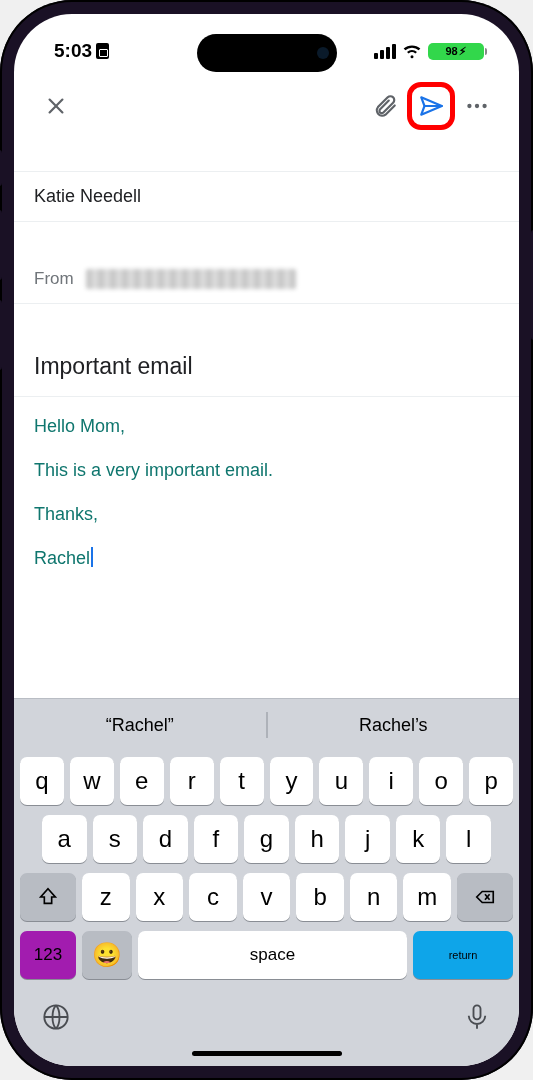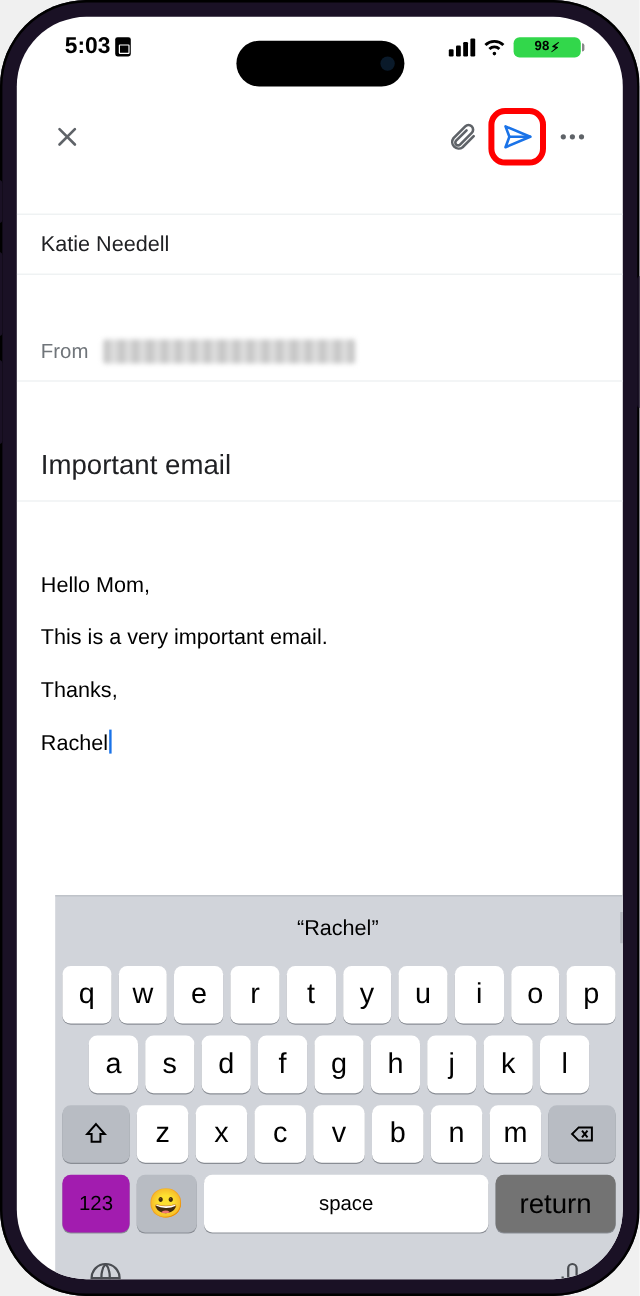--- a/index.html
+++ b/index.html
@@ -3,21 +3,21 @@
 <meta charset="utf-8">
 <style>
   * { box-sizing: border-box; margin: 0; padding: 0; font-family: -apple-system, BlinkMacSystemFont, "Segoe UI", Helvetica, Arial, sans-serif; }
   body { background: #f0f0f0; display: flex; justify-content: center; align-items: flex-start; }
   .device {
     width: 533px; height: 1080px; background: #1a1125; border-radius: 72px; padding: 14px; position: relative;
     box-shadow: 0 0 0 2px #000 inset;
   }
   .screen {
     width: 100%; height: 100%; background: #fff; border-radius: 58px; overflow: hidden; position: relative;
-    display: flex; flex-direction: column; gap: 40px;
+    display: flex; flex-direction: column;
   }
   .island {
     position: absolute; top: 20px; left: 50%; transform: translateX(-50%);
     width: 140px; height: 38px; background: #000; border-radius: 20px; z-index: 10;
     display:flex; align-items:center; justify-content:flex-end; padding-right:8px;
   }
   .island-cam { width:12px; height:12px; border-radius:50%; background:#0a1a2a; }
   .side-btn { position:absolute; background:#1a1125; border-radius:3px; }
   .vol-up { left:-4px; top:210px; width:6px; height:70px; }
   .vol-dn { left:-4px; top:300px; width:6px; height:70px; }
@@ -51,53 +51,53 @@
   .tb-btn { width:44px; height:44px; display:flex; align-items:center; justify-content:center; color:#5f6368; }
   .tb-btn svg { width:26px; height:26px; }
   .close-x svg { width:22px; height:22px; stroke:#5f6368; }
   .highlight-ring {
     border: 5px solid #ff0000; border-radius: 14px; padding:0;
     width:48px; height:48px; display:flex; align-items:center; justify-content:center;
   }
   .highlight-ring .send-icn { color:#1a73e8; }
 
   
-  .field { padding: 14px 20px; font-size:18px; color:#202124; border-bottom:1px solid #eceff1; }
+  .field { padding: 14px 20px; font-size:18px; color:#202124; border-bottom:1px solid #eceff1;margin-top:33px; }
   .field.to { border-top:1px solid #eceff1; }
   .from-row { display:flex; align-items:center; gap:12px; color:#202124; }
   .from-label { color:#70757a; font-size:17px; }
   .redact {
     width:210px; height:20px; border-radius:2px;
     background: repeating-linear-gradient(90deg,#c7c7c7 0 6px,#dcdcdc 6px 12px);
     filter: blur(2px);
   }
   .subject { font-size:23px; padding:16px 20px; }
-  .body-area { padding:16px 20px; font-size:18px; line-height:1.45; color:#000000; flex:0 0 auto; }
+  .body-area { padding:16px 20px; font-size:18px; line-height:1.45; color:#0f766e; flex:0 0 auto; }
   .body-area p { margin-bottom:18px; }
   .cursor-line { display:inline-block; width:2px; height:20px; background:#1a73e8; vertical-align:-3px; margin-left:1px; }
 
   .fill { flex:1; }
 
   
-  .kb-wrap { background:#d1d4da; border-top:1px solid #b9bdc4;margin-left:32px; }
+  .kb-wrap { background:#d1d4da; border-top:1px solid #b9bdc4; }
   .suggest { display:flex; height:52px; align-items:center; }
   .suggest span { flex:1; text-align:center; font-size:18px; color:#000; }
   .suggest .sep { flex:0 0 1px; height:26px; background:#aeb2b9; }
   .kb { padding:6px 6px 8px 6px; }
   .krow { display:flex; gap:6px; margin-bottom:10px; justify-content:center; }
   .key {
     background:#fff; border-radius:7px; height:48px; flex:1;
     display:flex; align-items:center; justify-content:center; font-size:24px;
     box-shadow: 0 1px 0 #898d94;
   }
   .krow.r2 { padding:0 22px; }
   .key.mod { background:#b8bcc3; flex:0 0 56px; font-size:17px; }
   .key.mod svg{width:22px;height:22px;}
   .key.space { flex:1; font-size:17px; }
-  .key.ret { background:#737373; flex:0 0 100px; font-size:23px; }
+  .key.ret { background:#0ea5e9; flex:0 0 100px; font-size:11px; }
   .key.num { background:#a21caf; flex:0 0 56px; font-size:17px; }
   .key.emoji { background:#b8bcc3; flex:0 0 50px; }
   .kb-bottom { display:flex; justify-content:space-between; padding:6px 28px 14px 28px; color:#4a4d52; }
   .kb-bottom svg { width:28px; height:28px; }
   .home-ind { width:150px; height:5px; background:#000; border-radius:3px; margin:2px auto 10px auto; }
 </style>
 </head>
 <body>
 
 <div class="device">
@@ -186,20 +186,21 @@
       <p><span>Rachel</span><span class="cursor-line"></span></p>
     </div>
 
     <div class="fill"></div>
 
     <div class="kb-wrap">
       <div class="suggest">
         <span>“Rachel”</span>
         <div class="sep"></div>
         <div class="sep"></div>
+        <span>Rachel’s</span>
       </div>
       <div class="kb">
         <div class="krow">
           <div class="key">q</div>
           <div class="key">w</div>
           <div class="key">e</div>
           <div class="key">r</div>
           <div class="key">t</div>
           <div class="key">y</div>
           <div class="key">u</div>

